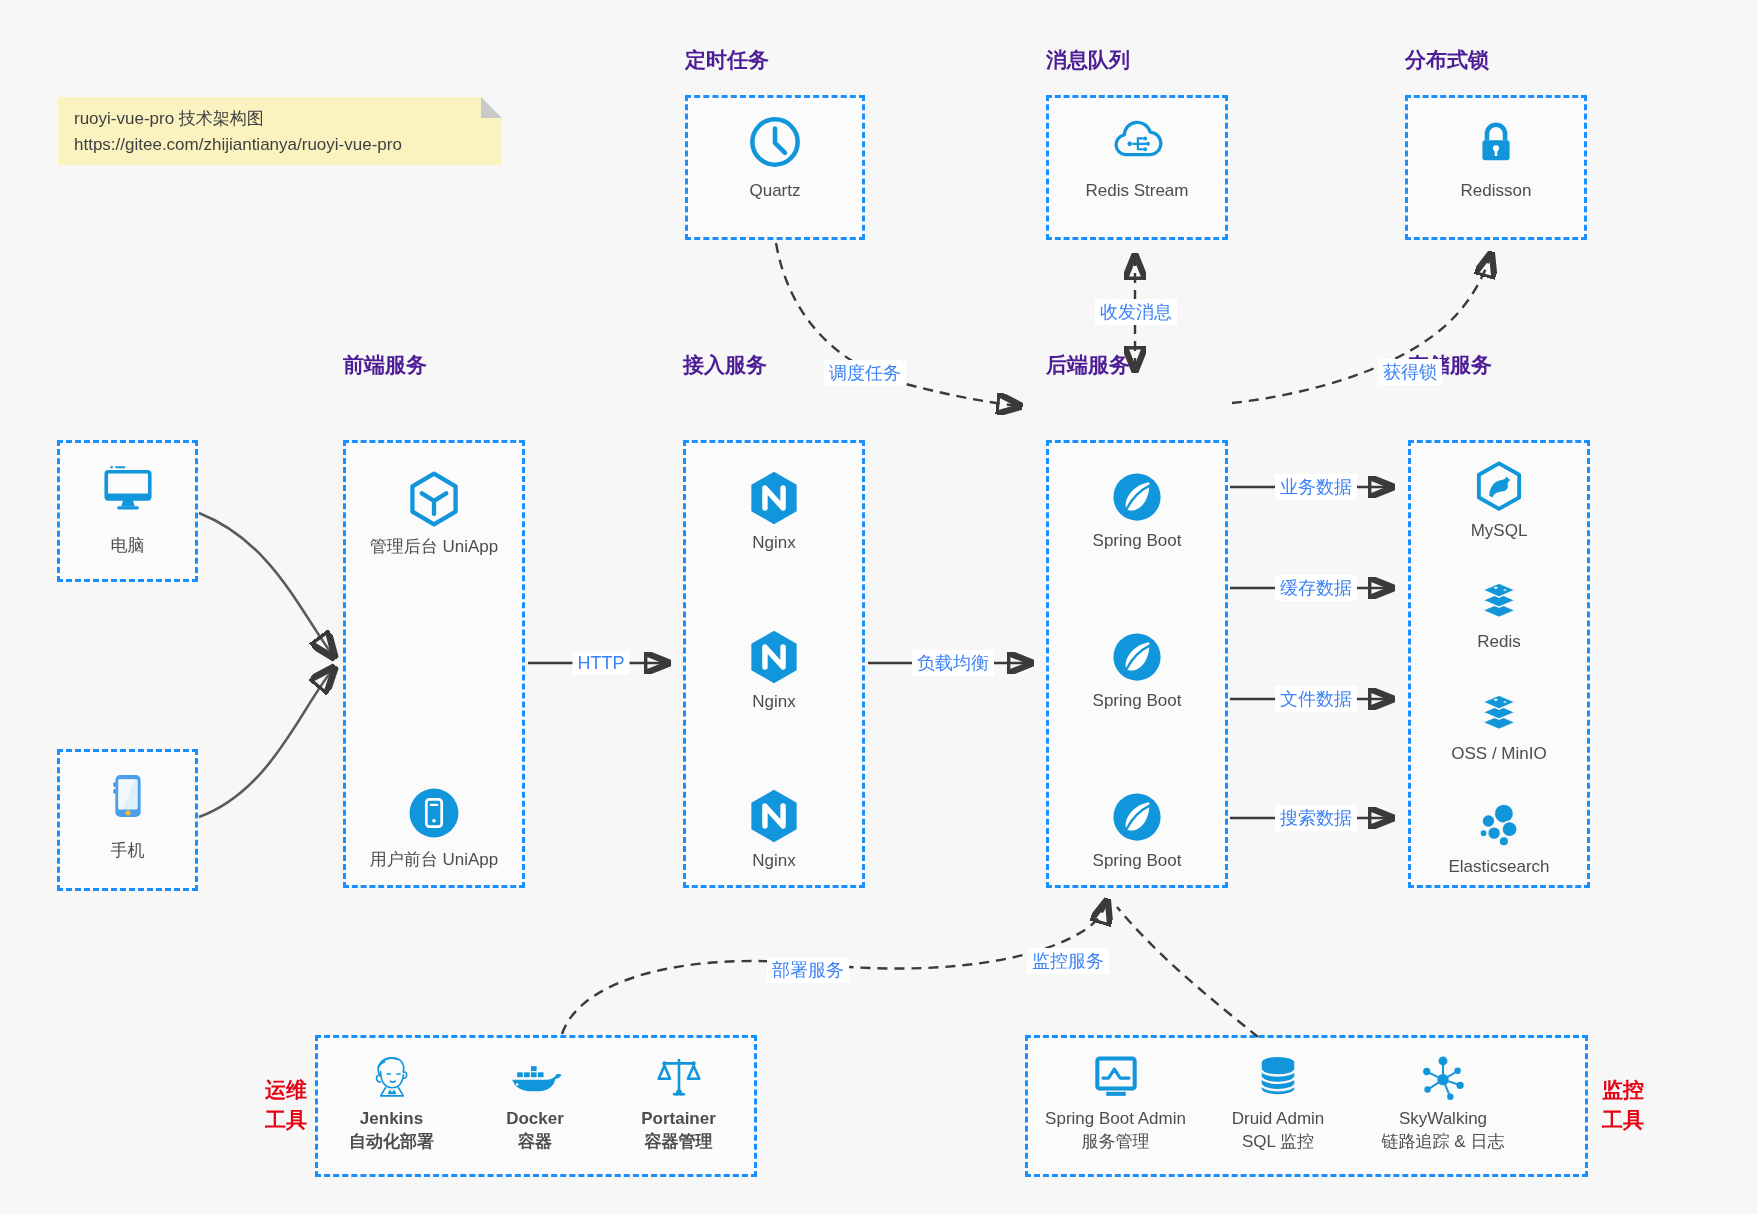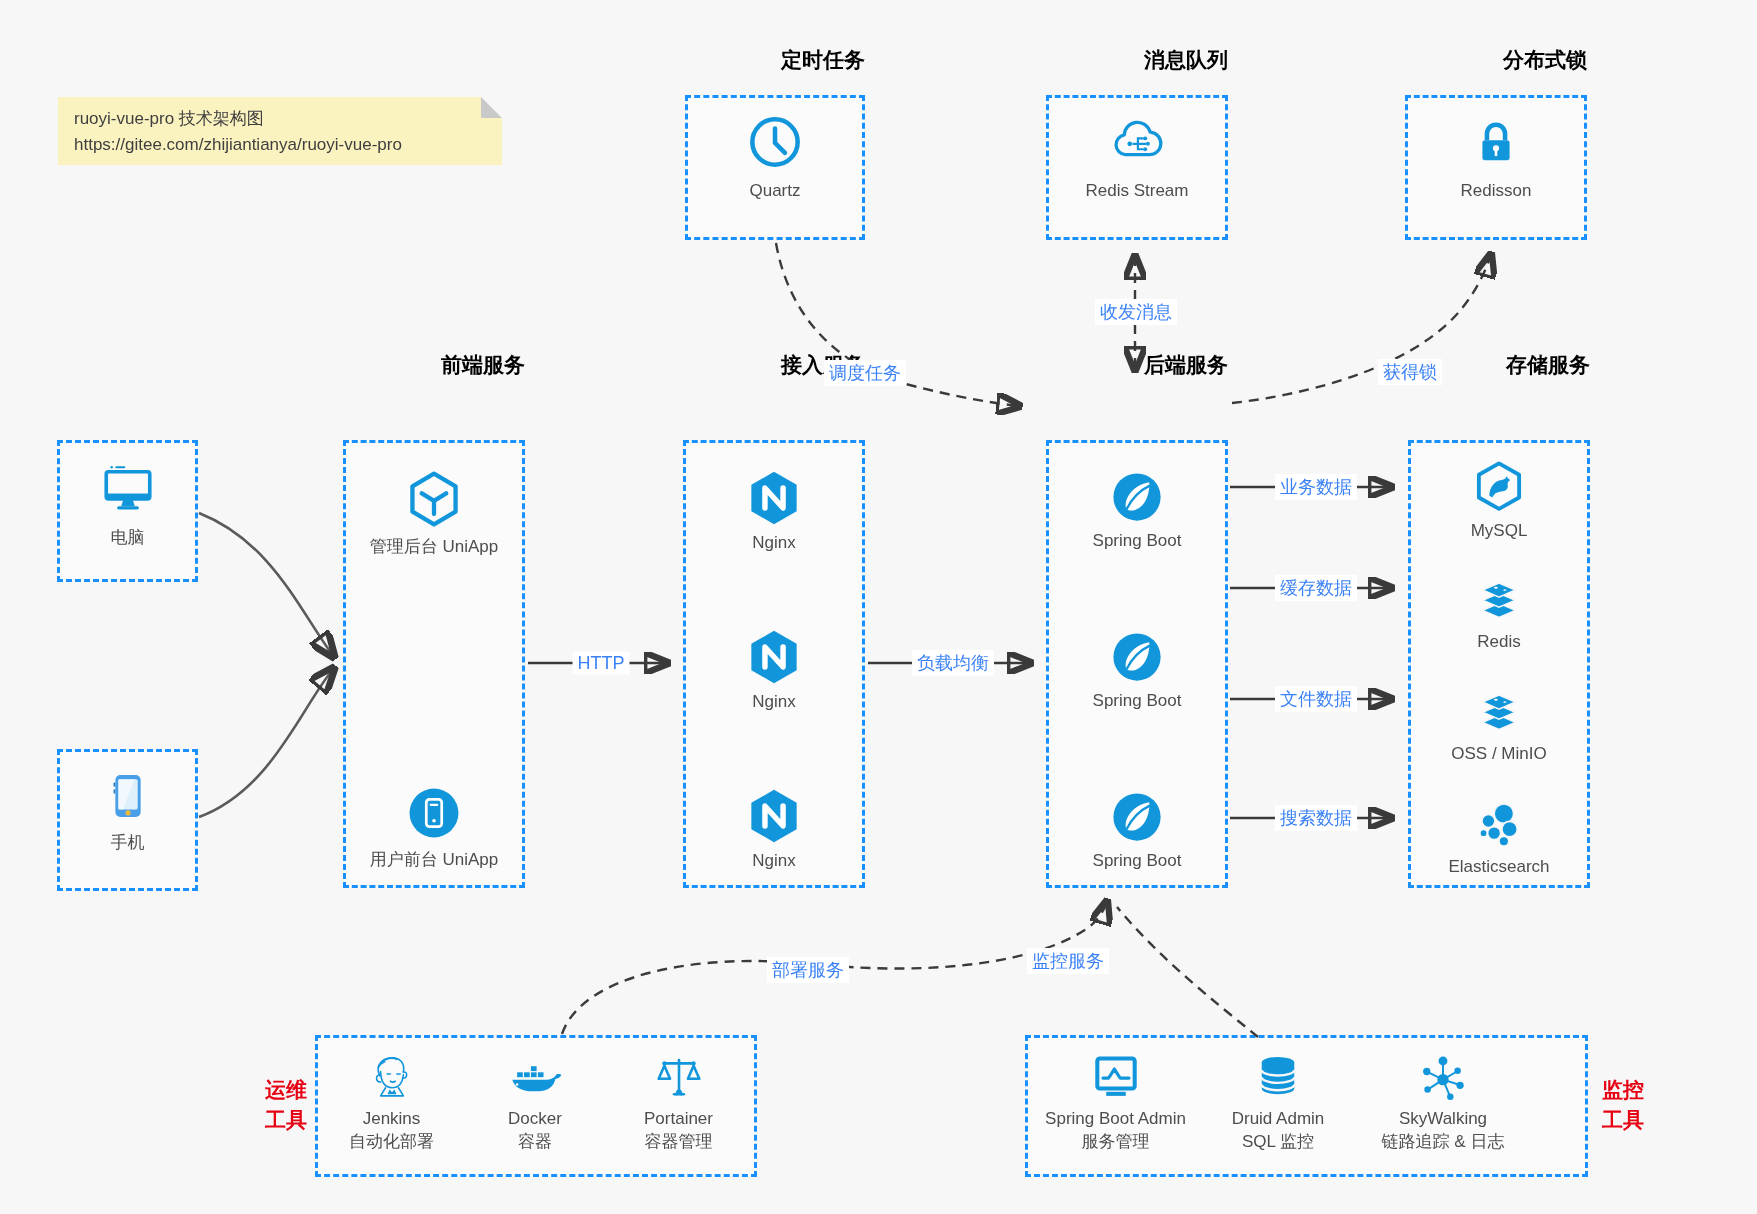--- a/index.html
+++ b/index.html
@@ -4,30 +4,30 @@
 <style>
   html,body{margin:0;padding:0;background:#f7f7f7;}
   #canvas{position:relative;width:1757px;height:1214px;background:#f7f7f7;
           font-family:"Liberation Sans",sans-serif;overflow:hidden;}
   .overlay{position:absolute;left:0;top:0;z-index:5;pointer-events:none;}
   .overlay path{fill:none;stroke:#3a3a3a;stroke-width:2.4px;}
   .overlay path.gray{stroke:#5a5a5a;stroke-width:2.6px;}
   .overlay path.dash{stroke-dasharray:10 7;}
   .box{position:absolute;border:3px dashed #1890ff;background:rgba(255,255,255,.55);
        box-sizing:border-box;display:flex;flex-direction:column;align-items:center;z-index:2;}
-  .heading{position:absolute;color:#000000;font-weight:bold;font-size:21px;
-           text-align:right;z-index:3;white-space:nowrap;}
+  .heading{position:absolute;color:#4c1d95;font-weight:bold;font-size:21px;
+           text-align:left;z-index:3;white-space:nowrap;}
   .side-heading{position:absolute;color:#e60012;font-weight:bold;font-size:21px;
                 line-height:30px;z-index:3;}
   .item{display:flex;flex-direction:column;align-items:center;gap:6px;}
   .lbl{font-size:17px;color:#4d4d4d;white-space:nowrap;}
   .col3{justify-content:space-between;padding:26px 0 14px;}
   .col4{justify-content:space-between;padding:16px 0 8px;}
   .topbox{justify-content:flex-start;padding-top:15px;gap:10px;}
-  .devbox{justify-content:flex-start;padding-top:17px;gap:8px;}
+  .devbox{justify-content:flex-start;padding-top:17px;gap:16px;}
   .toolbox{flex-direction:row;align-items:flex-start;padding-top:14px;}
   .tool-item{display:flex;flex-direction:column;align-items:center;gap:4px;}
   .tool-item .tlines{text-align:center;font-size:17px;color:#4d4d4d;line-height:1.35;white-space:nowrap;}
   .chip{position:absolute;transform:translate(-50%,-50%);background:#ffffff;
         padding:1px 5px;font-size:18px;color:#3b82f6;white-space:nowrap;z-index:6;}
   .note{position:absolute;left:58px;top:97px;width:444px;height:68px;background:#faf3c0;
         color:#3f3f3f;font-size:17px;line-height:1.5;padding:9px 0 0 16px;
         box-sizing:border-box;z-index:2;}
   .note .fold-bg{position:absolute;top:0;right:0;width:21px;height:21px;background:#f7f7f7;}
   .note .fold-tri{position:absolute;top:0;right:0;width:21px;height:21px;background:#c9c9c9;
@@ -243,21 +243,21 @@
         </g>
       </svg>
       <div class="lbl">Elasticsearch</div>
     </div>
   </div>
 
   <div class="side-heading" style="left:225px;top:1075px;width:82px;text-align:right;">
     <div>运维</div>
     <div>工具</div>
   </div>
-  <div class="box toolbox" style="left:315px;top:1035px;width:442px;height:142px;">
+  <div class="box toolbox" style="left:315px;top:1035px;width:442px;height:142px;font-weight:bold;">
     <div class="tool-item" style="width:147px;">
       <svg class="ic" width="52" height="52" viewBox="0 0 64 64">
         <g fill="none" stroke="#1296db" stroke-width="2" stroke-linecap="round" stroke-linejoin="round">
           <path d="M46 24 C48 14 42 7 32 7 C22 7 15 13 15 22 C15 25 16 27 17 29"></path>
           <path d="M17 29 C15 28 13 29 13 32 C13 35 15 37 18 37"></path>
           <path d="M18 24 C18 36 23 44 32 44 C40 44 45 38 46 28"></path>
           <path d="M46 25 C48 24 50 25 50 28 C50 31 48 33 45 32"></path>
           <path d="M20 12 C24 8 32 6 38 9 M15 19 C17 15 20 13 23 12"></path>
           <path d="M26 27 h4 M38 27 h4"></path>
           <path d="M30 36 C32 37.5 34 37.5 36 36"></path>

